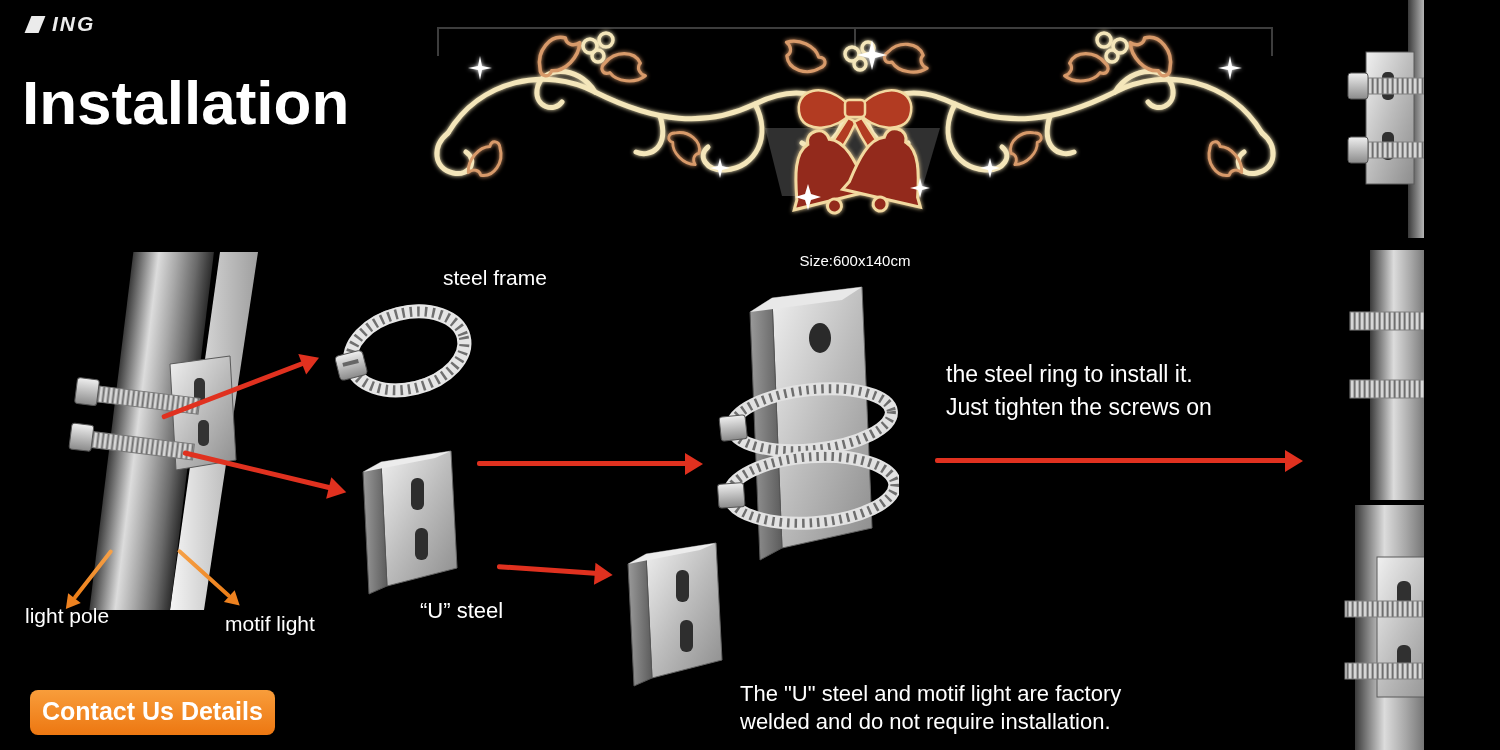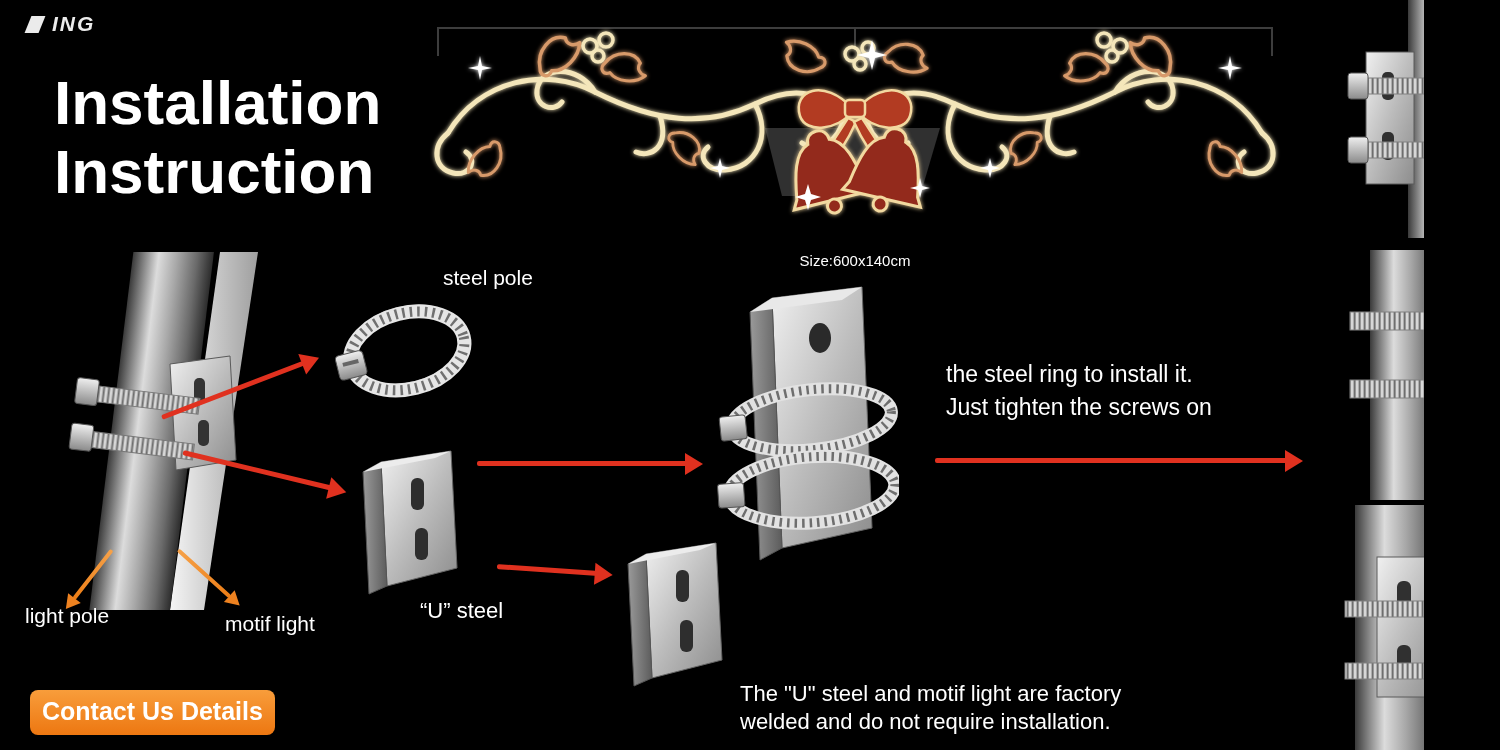--- a/index.html
+++ b/index.html
@@ -9,21 +9,21 @@
     overflow:hidden; color:#fff;
     font-family:"Liberation Sans", sans-serif;
   }
 
   
   .logo { position:absolute; left:28px; top:12px; display:flex; align-items:center;
           font-style:italic; font-weight:bold; font-size:21px; letter-spacing:2px; color:#fff; opacity:.92; }
   .logo-mark { display:inline-block; width:14px; height:17px; background:#fff; transform:skewX(-22deg); margin-right:10px; }
 
   
-  .title { position:absolute; left:22px; top:68px; font-size:62px; font-weight:bold; line-height:1.12; color:#fff;margin-left:32px; }
+  .title { position:absolute; left:22px; top:68px; font-size:62px; font-weight:bold; line-height:1.12; color:#fff; }
 
   
   .label { position:absolute; color:#fff; font-size:21px; }
   .size-label { position:absolute; left:420px; top:252px; width:870px; text-align:center; font-size:15px; color:#fff; }
   .tighten-text { position:absolute; left:946px; top:358px; font-size:23px; line-height:33px; color:#fff; }
   .factory-text { position:absolute; left:740px; top:680px; font-size:22px; line-height:28px; color:#fff; }
 
   
   .cta { position:absolute; left:30px; top:690px; border:none; cursor:pointer;
          background:linear-gradient(180deg,#f89d3b,#ed7711); color:#fff;
@@ -96,21 +96,20 @@
     </defs>
   </svg>
 
   <div class="logo">
     <span class="logo-mark"></span>
     <span>ING</span>
   </div>
 
   <div class="title">
     <div>Installation</div>
-    <div>Instruction</div>
   </div>
 
   <div class="pic" style="left:420px; top:8px; width:870px; height:240px;">
     <svg viewBox="0 0 870 240">
       <defs>
         <path id="leaf" d="M0 0 C7 -16 28 -22 38 -10 C35 -4 40 2 47 2 C38 14 18 17 8 9 C1 14 -5 7 0 0 Z"></path>
         <filter id="mglow" x="-40%" y="-40%" width="180%" height="180%">
           <feGaussianBlur stdDeviation="2.2" result="b"></feGaussianBlur>
           <feMerge>
               <feMergeNode in="b"></feMergeNode>
@@ -287,21 +286,21 @@
 
   <div class="arrow" style="left:162px; top:415px; width:152px; transform:rotate(-21deg);"></div>
   <div class="arrow" style="left:183px; top:450px; width:152px; transform:rotate(13.5deg);"></div>
   <div class="arrow" style="left:477px; top:461px; width:210px;"></div>
   <div class="arrow" style="left:497px; top:564px; width:100px; transform:rotate(4deg);"></div>
   <div class="arrow" style="left:935px; top:458px; width:352px;"></div>
 
   <div class="arrow orange" style="left:112px; top:548px; width:62px; transform:rotate(128deg);"></div>
   <div class="arrow orange" style="left:178px; top:548px; width:70px; transform:rotate(42deg);"></div>
 
-  <div class="label" style="left:443px; top:266px;">steel pole</div>
+  <div class="label" style="left:443px; top:266px;">steel frame</div>
 
 
   <div class="label" style="left:420px; top:598px; font-size:22px;">“U”  steel</div>
 
   <div class="label" style="left:25px; top:604px;">light pole</div>
 
   <div class="label" style="left:225px; top:604px; line-height:39px;">
     <div>motif light</div>
   </div>
 

